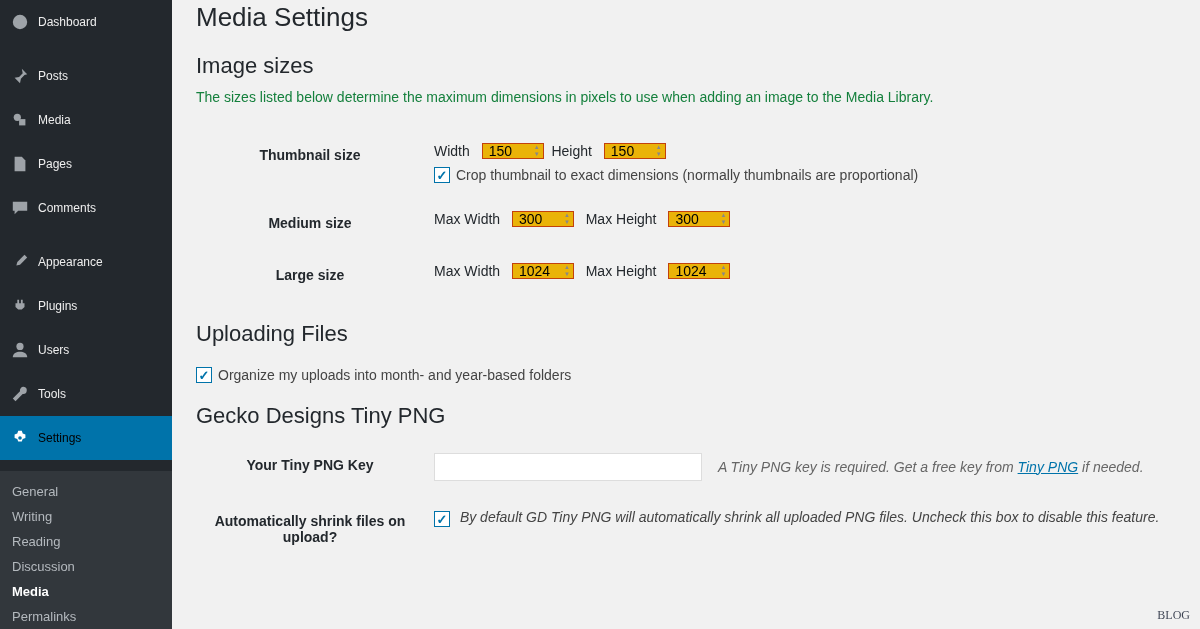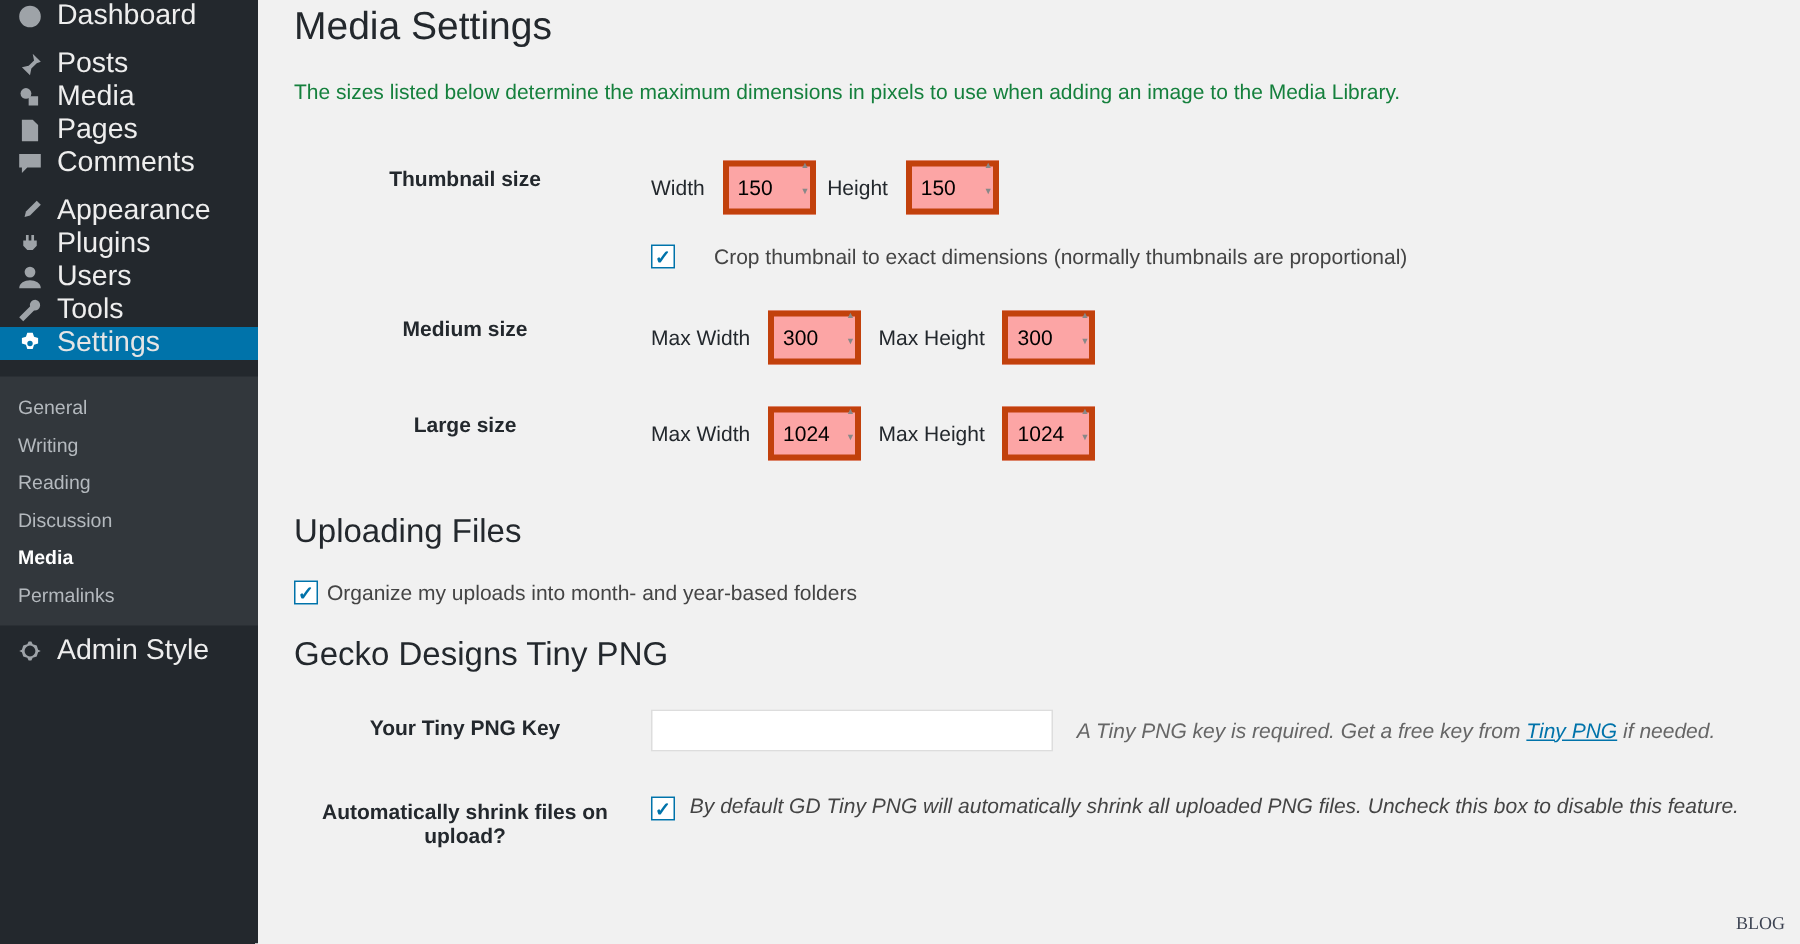--- a/index.html
+++ b/index.html
@@ -1,41 +1,41 @@
 <!DOCTYPE html>
 <html><head>
   <meta charset="utf-8">
   <style>
     * { box-sizing: border-box; margin: 0; padding: 0; }
     body { font-family: -apple-system, "Helvetica Neue", Arial, sans-serif; font-size: 14px; color: #444; background: #f1f1f1; width: 1200px; height: 629px; overflow: hidden; position: relative; }
     .sidebar { position: absolute; left: 0; top: 0; width: 172px; height: 629px; background: #23282d; }
-    .menu-item { display: flex; align-items: center; padding: 0 10px; color: #eee; cursor: pointer; font-size: 19px; position: relative; }
+    .menu-item { display: flex; align-items: center; padding: 12px 10px; color: #eee; cursor: pointer; font-size: 12px; position: relative; }
     .menu-item .icon { width: 20px; height: 20px; margin-right: 8px; display: inline-flex; align-items: center; justify-content: center; color: #9ea3a8; flex-shrink: 0; }
-    .menu-item.active { background: #0073aa; color: #e5e5e5; }
+    .menu-item.active { background: #0073aa; color: #000000; }
     .menu-item.active .icon { color: #fff; }
     .menu-item.active::after { content: ""; position: absolute; right: -8px; top: 50%; transform: translateY(-50%); border: 8px solid transparent; border-right-color: #f1f1f1; }
     .submenu { background: #32373c; padding: 8px 0; margin-top: 11px; }
     .submenu-item { padding: 5px 12px; color: #b4b9be; font-size: 13px; cursor: pointer; }
     .submenu-item.current { color: #fff; font-weight: 600; }
     .content { position: absolute; left: 172px; top: 0; right: 0; padding: 0 0 0 24px; background: #f1f1f1; height: 629px; }
     .page-title { font-size: 26px; font-weight: 400; color: #23282d; margin: 0 0 20px 0; padding-top: 2px; }
     h2.section { font-size: 22px; font-weight: 400; color: #23282d; margin: 20px 0 10px; }
     h2.section.first { margin-top: 18px; }
     .desc { margin: 10px 0 24px; color: #15803d; }
     table.form-table { border-collapse: collapse; width: 100%; }
     table.form-table th { text-align: center; vertical-align: top; font-weight: 700; width: 238px; padding: 18px 10px 18px 0; color: #23282d; margin-left: 40px; }
     table.form-table td { padding: 14px 10px 14px 0; vertical-align: top; }
-    .num-input { width: 62px; padding: 2px 16px 2px 6px; border: 4px solid #c2410c; background: #fca5a5; height: 36px; font-size: 14px; position: relative; }
+    .num-input { width: 62px; padding: 2px 16px 2px 6px; border: 1px solid #c2410c; background: #eab308; height: 16px; font-size: 14px; position: relative; }
     .num-wrap { position: relative; display: inline-block; }
     .spin { position: absolute; right: 1px; top: 1px; bottom: 1px; width: 12px; display: flex; flex-direction: column; }
     .spin span { flex: 1; font-size: 6px; line-height: 1; text-align: center; color: #888; }
     label.inline { margin-right: 8px; color: #23282d; }
     .check { width: 16px; height: 16px; border: 1px solid #0073aa; display: inline-flex; align-items: center; justify-content: center; background: #fff; vertical-align: middle; margin-right: 6px; }
     .check.checked::before { content: "✓"; color: #0073aa; font-size: 13px; font-weight: bold; }
-    .crop-row { margin-top: 20px; display: flex; align-items: flex-end; gap: 20px;}
+    .crop-row { margin-top: 8px; display: flex; align-items: flex-end;}
     .single-check { display: flex; align-items: center; margin: 20px 0 12px;}
     .text-input { width: 268px; height: 28px; border: 1px solid #ddd; padding: 2px 6px; background: #fff; }
     .hint { color: #666; font-style: italic; margin-left: 12px; }
     .hint a { color: #0073aa; text-decoration: underline; }
     .watermark { position: absolute; right: 10px; bottom: 6px; font-size: 12px; color: #0f172a; font-family: cursive; opacity: .8;}
     .top-box { position: absolute; right: 22px; top: 0; width: 80px; height: 12px; border: 1px solid #ccc; border-top: none; background: #fff;}
     .ital { font-style: italic; color: #444; margin-top: 10px;}
   </style>
 </head>
 <body>
@@ -143,20 +143,21 @@
           <path d="M10 6a4 4 0 100 8 4 4 0 000-8zm-8 4l2-1 1-3 3-1 1-2h2l1 2 3 1 1 3 2 1-2 1-1 3-3 1-1 2h-2l-1-2-3-1-1-3z" fill-rule="evenodd"></path>
         </svg>
       </span>
     <span>Admin Style</span>
   </div>
 </div>
 
 <div class="content">
   <h1 class="page-title">Media Settings</h1>
 
+  <h2 class="section first">Image sizes</h2>
   <p class="desc">The sizes listed below determine the maximum dimensions in pixels to use when adding an image to the Media Library.</p>
 
   <table class="form-table">
     <tbody>
         <tr>
       <th>Thumbnail size</th>
       <td>
         <label class="inline">Width</label>
         <span class="num-wrap"><input class="num-input" type="text" value="150" style=""><span class="spin">
                 <span>▲</span>

